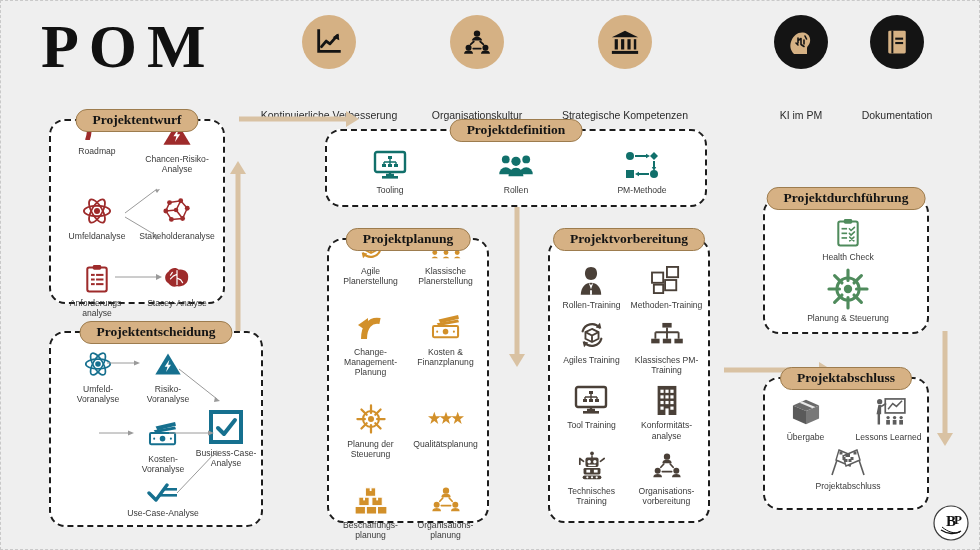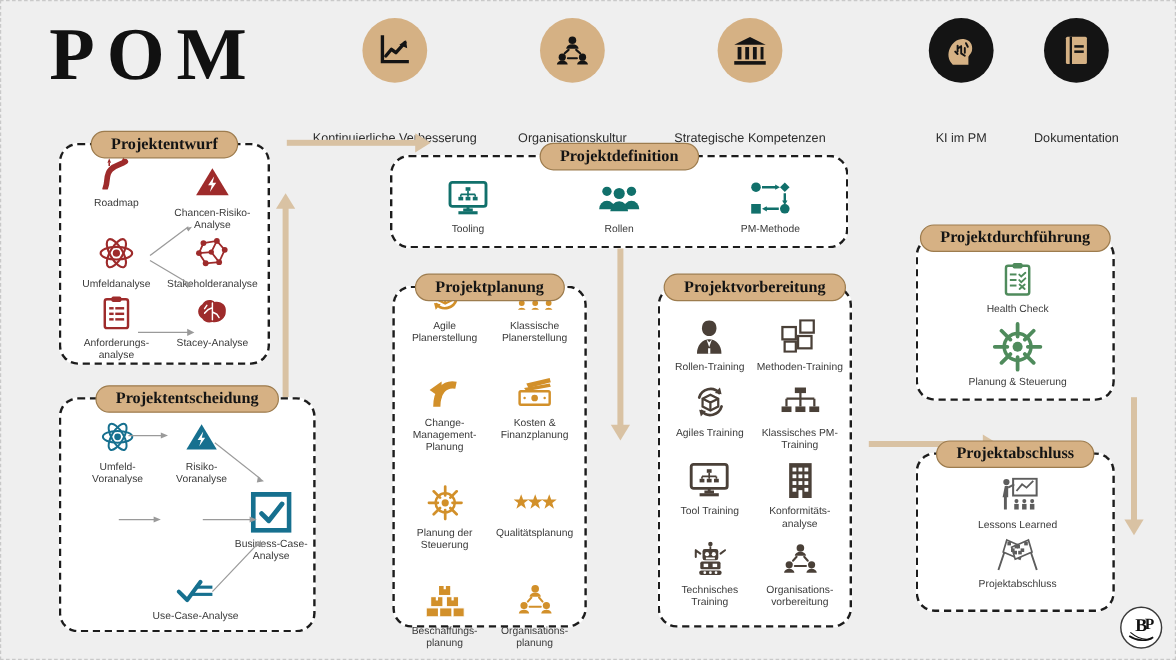--- a/index.html
+++ b/index.html
@@ -228,21 +228,21 @@
     <div class="head-r"></div>
   </div>
 
   <div class="arrow" style="left:936px; top:330px; width:16px; height:115px;">
     <div class="shaft-v" style="height:103px;"></div>
     <div class="head-d"></div>
   </div>
 
   <div class="card" style="left:48px; top:118px; width:176px; height:185px;">
     <div class="card-title">Projektentwurf</div>
-    <div class="grid" style="grid-template-columns:1fr 1fr; row-gap:2px; padding:10px 6px 6px 6px;">
+    <div class="grid" style="grid-template-columns:1fr 1fr; row-gap:20px; padding:10px 6px 6px 6px;">
 
       <div class="cell">
         <div class="ic">
           <svg width="30" height="28" viewBox="0 0 32 30">
             <path d="M6 29 C9 22 6 17 11 12 C15 8 20 8 24 5" stroke="#9e2b2b" stroke-width="5" fill="none" stroke-linecap="round"></path>
             <path d="M8 6 l1.6 -4 l1.6 4 z M21 4 l1.4 -3.5 l1.4 3.5 z" fill="#9e2b2b"></path>
             <path d="M9.6 6 v3 M22.4 4 v3" stroke="#9e2b2b" stroke-width="1.4"></path>
           </svg>
         </div>
         <div class="lb">Roadmap</div>
@@ -353,20 +353,33 @@
         <div class="ic">
           <svg width="28" height="26" viewBox="0 0 32 28">
             <path d="M16 2 L30.5 26 H1.5 Z" fill="#16708f"></path>
             <polygon points="17.6,9 12.2,17 15.4,17 13.8,23 19.4,14.8 16.2,14.8" fill="#fff"></polygon>
           </svg>
         </div>
         <div class="lb">Risiko-Voranalyse</div>
       </div>
 
 
+      <div class="cell" style="position:absolute; left:72px; top:70px; width:64px;">
+        <div class="ic">
+          <svg width="32" height="26" viewBox="0 0 34 28">
+            <path d="M9 6 L30 1 L31 5 L11 10 Z" fill="#16708f"></path>
+            <path d="M7 10 L30 6 L31 9 L9 13 Z" fill="#16708f"></path>
+            <rect x="3" y="13" width="27" height="12" rx="1.2" stroke="#16708f" stroke-width="2.2" fill="none"></rect>
+            <ellipse cx="16.5" cy="19" rx="3" ry="3" fill="#16708f"></ellipse>
+            <circle cx="7.5" cy="19" r="1.1" fill="#16708f"></circle>
+            <circle cx="25.5" cy="19" r="1.1" fill="#16708f"></circle>
+          </svg>
+        </div>
+        <div class="lb">Kosten-Voranalyse</div>
+      </div>
 
       <div class="cell" style="position:absolute; left:136px; top:62px; width:62px;">
         <div class="ic" style="height:36px;">
           <svg width="34" height="34" viewBox="0 0 34 34">
             <rect x="2" y="2" width="30" height="30" stroke="#16708f" stroke-width="4" fill="none"></rect>
             <polyline points="9,18 15,24 26,10" stroke="#16708f" stroke-width="4" fill="none" stroke-linecap="round" stroke-linejoin="round"></polyline>
           </svg>
         </div>
         <div class="lb">Business-Case-Analyse</div>
       </div>
@@ -771,20 +784,31 @@
         <div class="lb" style="max-width:110px;">Planung &amp; Steuerung</div>
       </div>
     </div>
   </div>
 
   <div class="card" style="left:762px; top:376px; width:166px; height:133px;">
     <div class="card-title">Projektabschluss</div>
 
     <div style="position:absolute; left:0; top:16px; width:166px;">
       <div style="display:flex; justify-content:space-around;">
+        <div class="cell" style="width:70px;">
+          <div class="ic">
+            <svg width="30" height="28" viewBox="0 0 32 30">
+              <polygon points="16,2 30,8 16,14 2,8" fill="#6a6a6a"></polygon>
+              <polygon points="2,8 16,14 16,28 2,22" fill="#5a5a5a"></polygon>
+              <polygon points="30,8 16,14 16,28 30,22" fill="#787878"></polygon>
+              <polygon points="9,5 23,11 26,9.7 12,3.8" fill="#e8e8e8"></polygon>
+            </svg>
+          </div>
+          <div class="lb">Übergabe</div>
+        </div>
 
         <div class="cell" style="width:74px;">
           <div class="ic">
             <svg width="34" height="28" viewBox="0 0 36 30">
               <rect x="14" y="1" width="21" height="15" stroke="#5d5d5d" stroke-width="1.8" fill="none"></rect>
               <polyline points="17,12 22,6 26,9 32,3" stroke="#5d5d5d" stroke-width="1.6" fill="none"></polyline>
               <circle cx="8" cy="4" r="2.8" fill="#5d5d5d"></circle>
               <path d="M6.6 7.5 h3 v10 h-1.2 v11 h-2.6 v-11 h-1.2 z" fill="#5d5d5d"></path>
               <path d="M9.5 9 L15 6" stroke="#5d5d5d" stroke-width="1.8"></path>
               <g fill="#5d5d5d">

